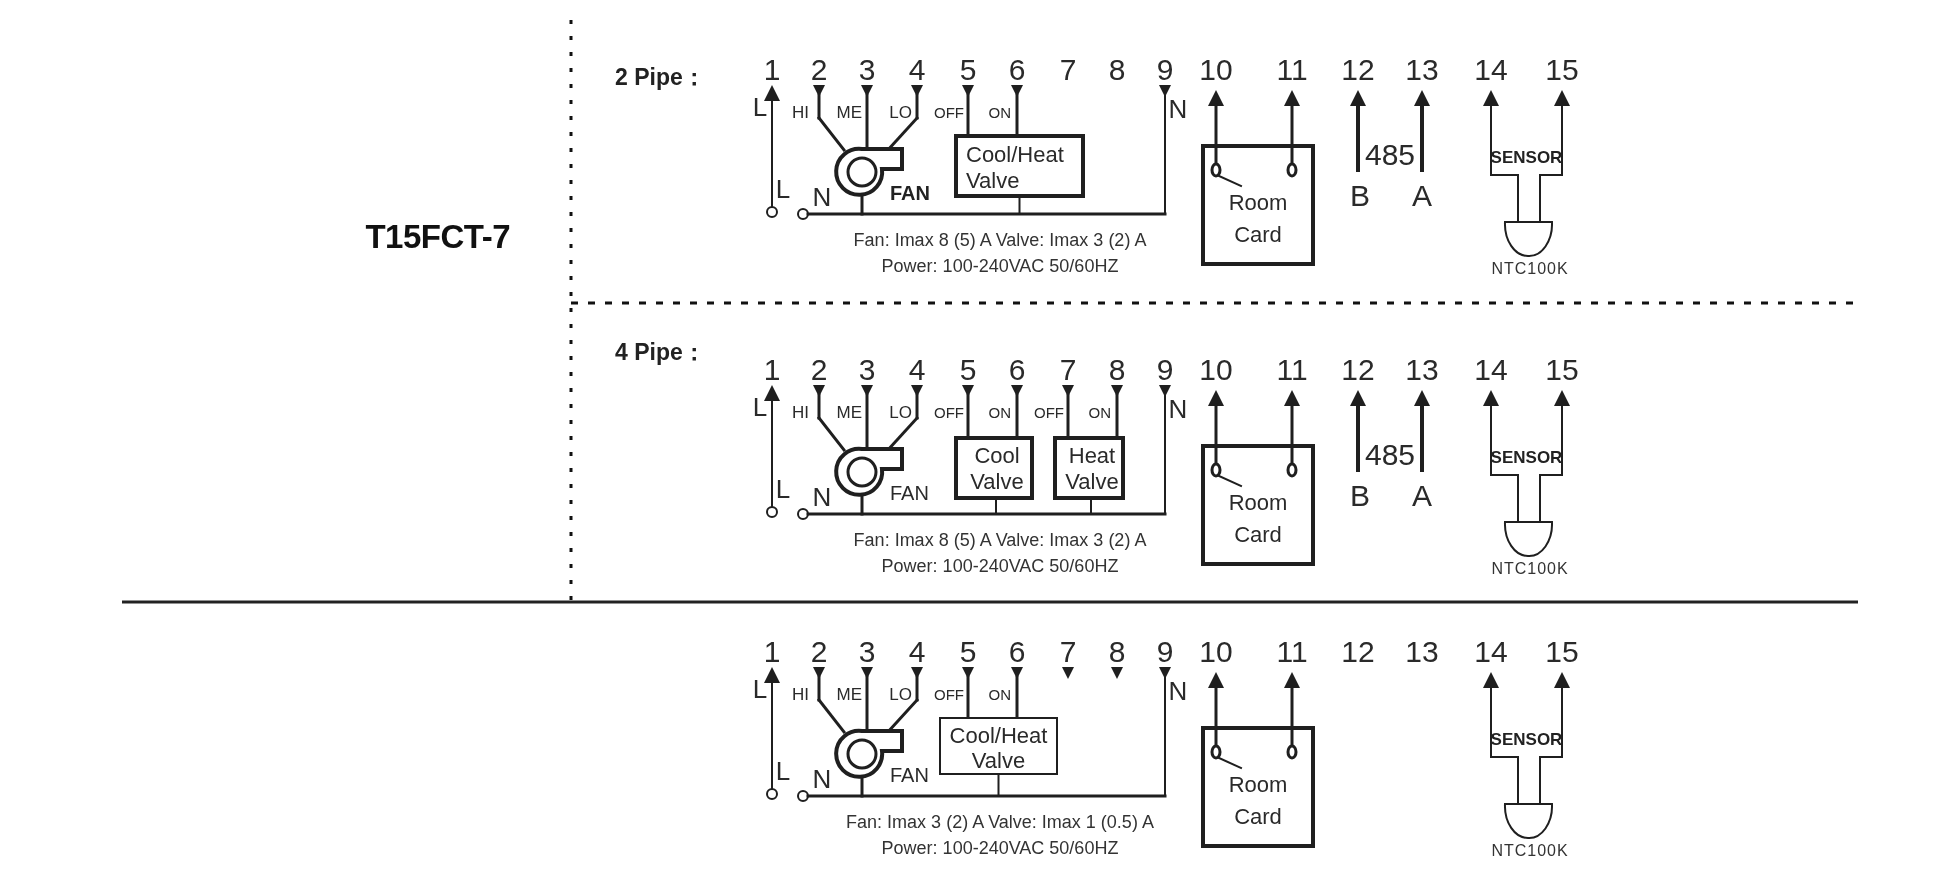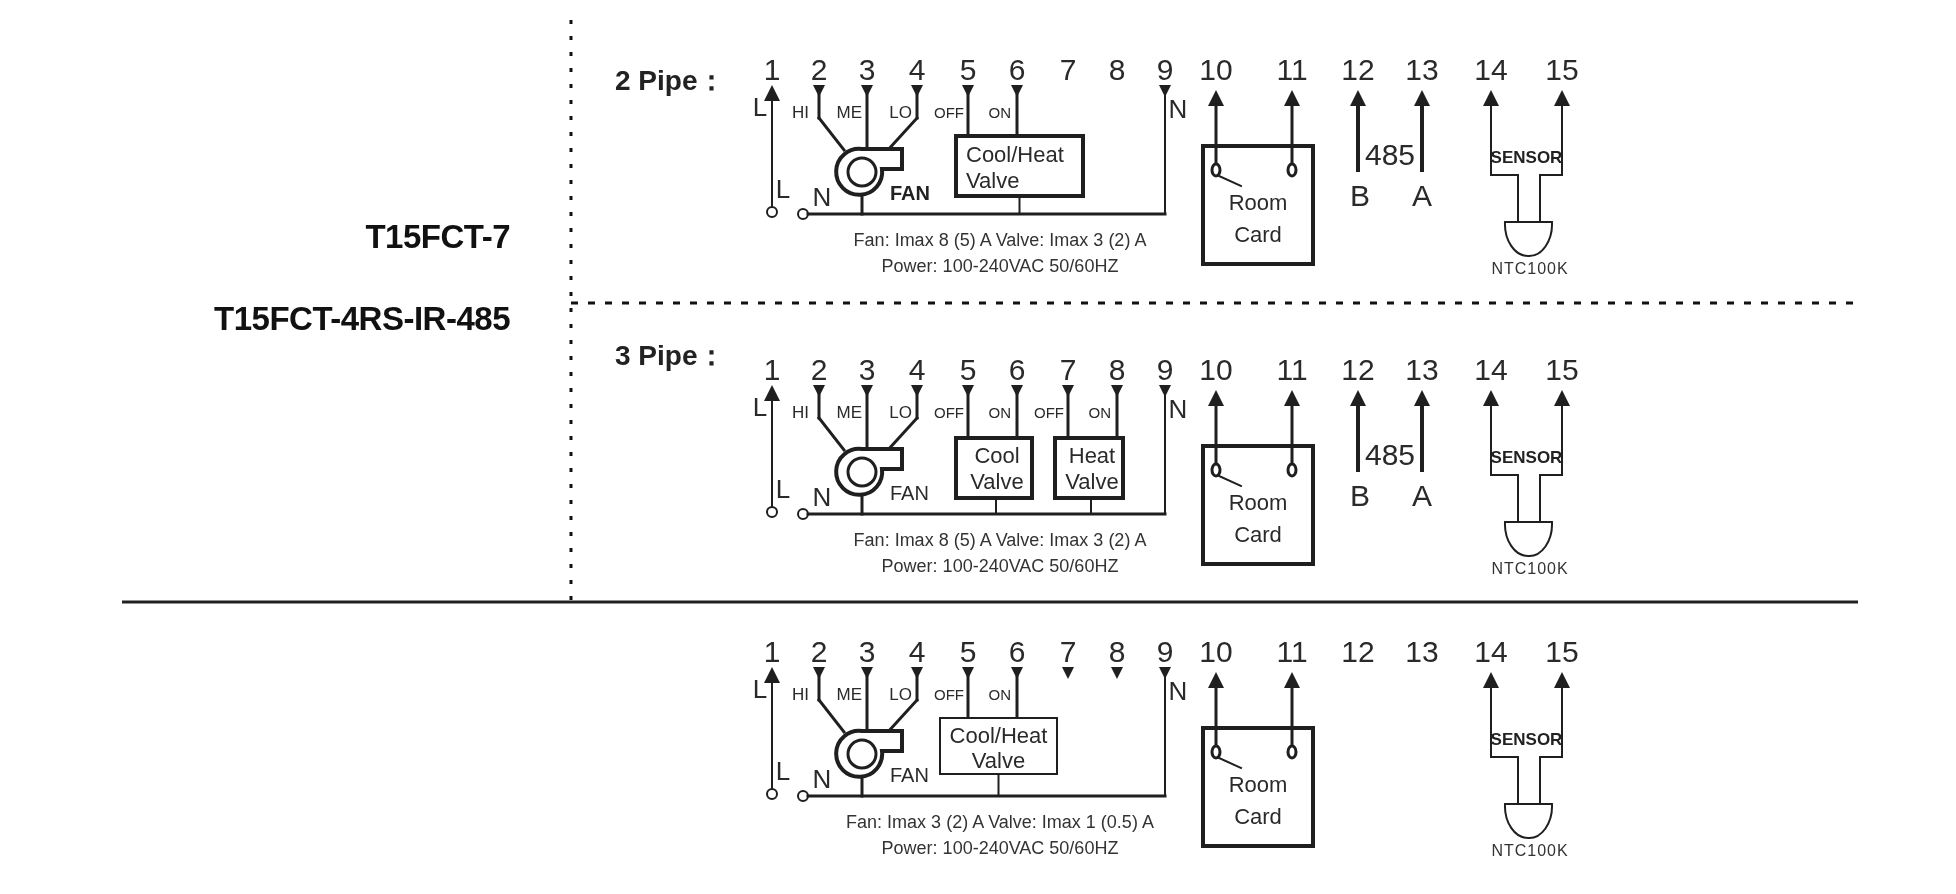--- a/index.html
+++ b/index.html
@@ -3,43 +3,42 @@
 <meta charset="utf-8">
 <style>
   html, body { margin: 0; padding: 0; background: #ffffff; }
   body { width: 1956px; height: 894px; position: relative; overflow: hidden;
          font-family: "Liberation Sans", sans-serif; color: #1a1a1a; }
   #stage { position: absolute; left: 0; top: 0; width: 1956px; height: 894px; }
   .model-label { position: absolute; font-family: "Liberation Sans", sans-serif;
                  font-weight: bold; font-size: 33px; color: #111; text-align: right;
                  letter-spacing: -0.5px; }
   .pipe-label { position: absolute; font-family: "Liberation Sans", sans-serif;
-                font-weight: bold; font-size: 28px; color: #222; }
+                font-weight: bold; font-size: 23px; color: #222; }
   svg text { font-family: "Liberation Sans", sans-serif; }
   .tnum { font-size: 30px; fill: #2a2a2a; }
   .tlbl { font-size: 17px; fill: #2a2a2a; }
   .tlbl-sm { font-size: 15px; fill: #2a2a2a; }
   .box-text { font-size: 22px; fill: #2a2a2a; }
   .spec { font-size: 18px; fill: #333; }
   .sensor-txt { font-size: 17px; font-weight: bold; fill: #222; }
   .ntc { font-size: 16px; fill: #333; letter-spacing: 1px; }
   .bus-lbl { font-size: 26px; fill: #2a2a2a; }
   .fanlbl-bold { font-size: 20px; font-weight: bold; fill: #222; }
   .fanlbl { font-size: 20px; fill: #2a2a2a; }
 </style>
 </head>
 <body>
 
 <div id="stage">
 
   <div class="model-label" style="right:1446px; top:218px;">T15FCT-7</div>
-  <div class="model-label" style="right:1446px; top:300px;">T15FCT-4RS-IR-485</div>
 
   <div class="pipe-label" style="left:615px; top:62px;">2 Pipe：</div>
-  <div class="pipe-label" style="left:615px; top:337px;">3 Pipe：</div>
+  <div class="pipe-label" style="left:615px; top:337px;">4 Pipe：</div>
 
   <svg id="diagram-svg" width="1956" height="894" viewBox="0 0 1956 894" style="position:absolute; left:0; top:0;">
     <defs>
       <marker id="arrowUp" markerWidth="10" markerHeight="12" refX="5" refY="0" orient="auto" markerUnits="userSpaceOnUse">
         <path d="M0,12 L5,0 L10,12 Z" fill="#1a1a1a"></path>
       </marker>
     </defs>
     <line x1="571" y1="20" x2="571" y2="600" stroke="#111" stroke-width="3" stroke-dasharray="4,12"></line>
     <line x1="571" y1="303" x2="1858" y2="303" stroke="#111" stroke-width="3" stroke-dasharray="7,10"></line>
     <line x1="122" y1="602" x2="1858" y2="602" stroke="#222" stroke-width="3"></line>

